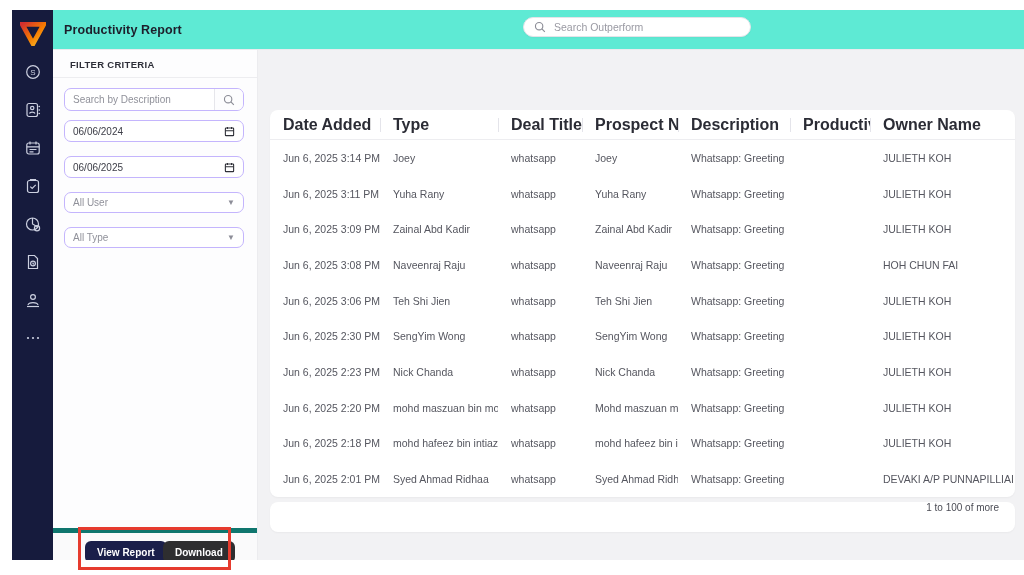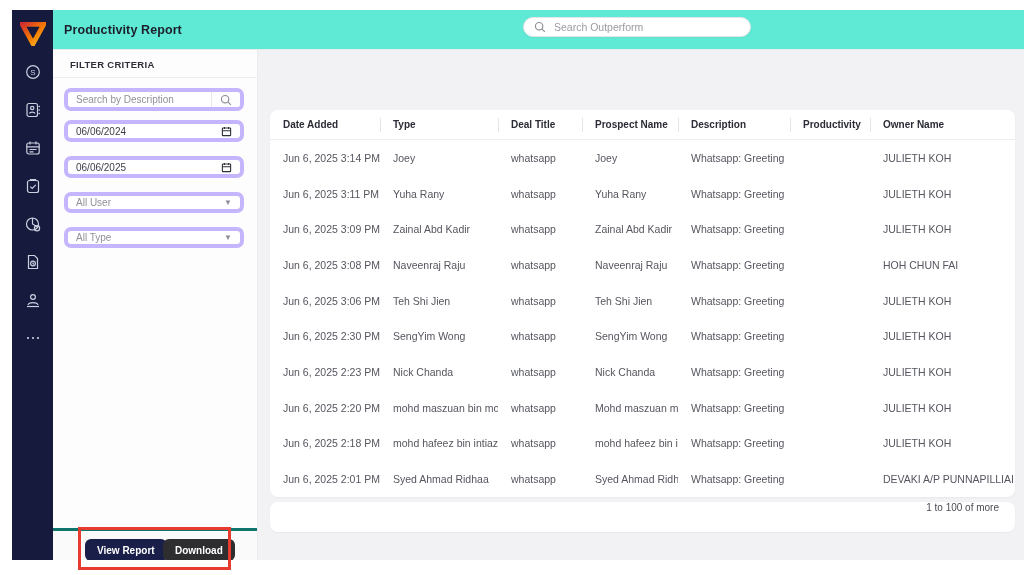--- a/index.html
+++ b/index.html
@@ -30,52 +30,52 @@
   .search-pill input { border:0; outline:none; background:transparent; margin-left:8px;
     font-size:10.5px; color:#4a4b55; width:100%; font-family:inherit; }
   .search-pill input::placeholder { color:#9a9aa3; }
 
   
   .panel { position:absolute; left:41px; top:40px; width:205px; height:510px;
     background:#fdfdfe; border-right:1px solid #ececef; z-index:3; }
   .panel-title { height:28px; line-height:29px; padding-left:17px; font-size:9.5px;
     font-weight:bold; color:#2e2f39; letter-spacing:.3px; border-bottom:1px solid #ededf0; }
   .fields { padding:10px 14px 0 11px; }
-  .field { width:180px; border:4px solid #c4b5fd; border-radius:7px; background:#fff;
+  .field { width:180px; border:1px solid #c4b5fd; border-radius:7px; background:#fff;
     display:flex; align-items:center; overflow:hidden; }
   .search-field { height:23px; margin-bottom:9px; padding:0; }
   .search-field input { flex:1; border:0; outline:none; padding:0 8px; font-size:10px;
     color:#4a4b55; font-family:inherit; min-width:0; }
   .search-field input::placeholder { color:#90919a; }
   .search-btn { width:29px; height:100%; border-left:1px solid #e6e6eb; display:flex;
     align-items:center; justify-content:center; cursor:pointer; background:#fdfdfe; }
   .date-field { height:22px; margin-bottom:14px; padding:0 8px; justify-content:space-between;
     cursor:pointer; }
   .date-value { font-size:10px; color:#3c3d47; }
   .select-field { height:21px; margin-bottom:14px; padding:0 8px; justify-content:space-between;
     cursor:pointer; }
   .select-value { font-size:10px; color:#90919a; }
   .chevron { font-size:8px; color:#8d8e98; line-height:1; }
 
   .panel-footer { position:absolute; left:0; right:0; bottom:0; height:32px;
-    border-top:3px solid #0f766e; background:#fafafb; }
+    border-top:5px solid #0f766e; background:#fafafb; }
   .btn { position:absolute; top:8px; height:22px; border:none; border-radius:6px;
     color:#ffffff; font-size:10px; font-weight:bold; font-family:inherit; cursor:pointer;
     padding:0 12px; }
   .btn-view { left:32px; background:#1a1f4a; }
   .btn-download { left:110px; background:#2e2e30; }
 
   
   .main { position:absolute; left:246px; top:40px; right:0; height:510px; background:#f2f2f4; }
   .card { position:absolute; left:12px; top:60px; width:745px; height:387px; background:#fff;
     border-radius:8px; box-shadow:0 1px 2px rgba(0,0,0,.04); overflow:hidden; }
   .grid-cols { display:grid; grid-template-columns:110px 118px 84px 96px 112px 80px 145px; }
   .thead { height:30px; border-bottom:1px solid #ededf0; }
   .th { position:relative; display:flex; align-items:center; padding-left:13px;
-    font-size:10px; font-weight:bold; color:#2b2c35; white-space:nowrap; overflow:hidden;
+    font-size:16px; font-weight:bold; color:#2b2c35; white-space:nowrap; overflow:hidden;
     cursor:pointer; }
   .th:nth-child(n+2)::before { content:""; position:absolute; left:0; top:8px; width:1px;
     height:14px; background:#e4e4ea; }
   .tbody { }
   .tr { height:35.7px; cursor:pointer; }
   .td { display:flex; align-items:center; padding-left:13px; font-size:10.5px;
     color:#55565f; white-space:nowrap; overflow:hidden; }
   .pager-card { position:absolute; left:12px; top:452px; width:745px; height:30px;
     background:#fff; border-radius:8px; box-shadow:0 1px 2px rgba(0,0,0,.04);
     display:flex; align-items:flex-start; justify-content:flex-end; padding-right:16px; }

